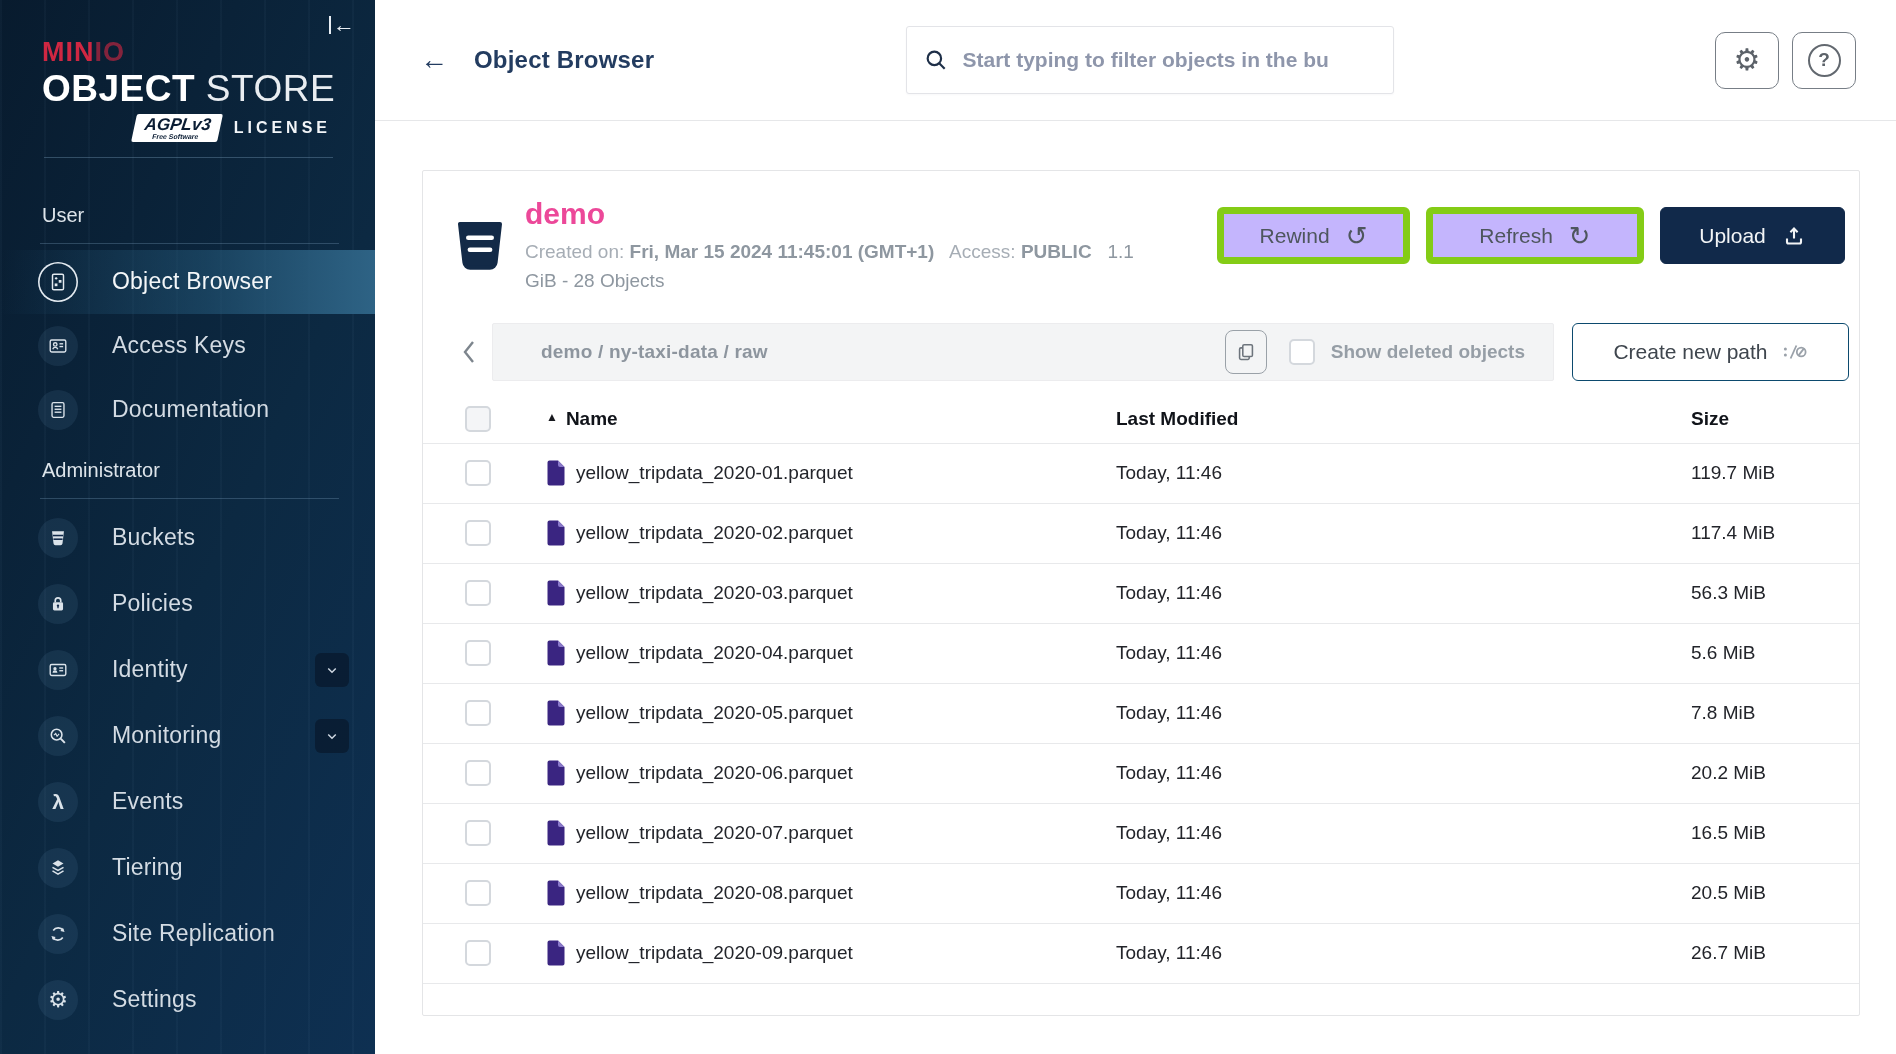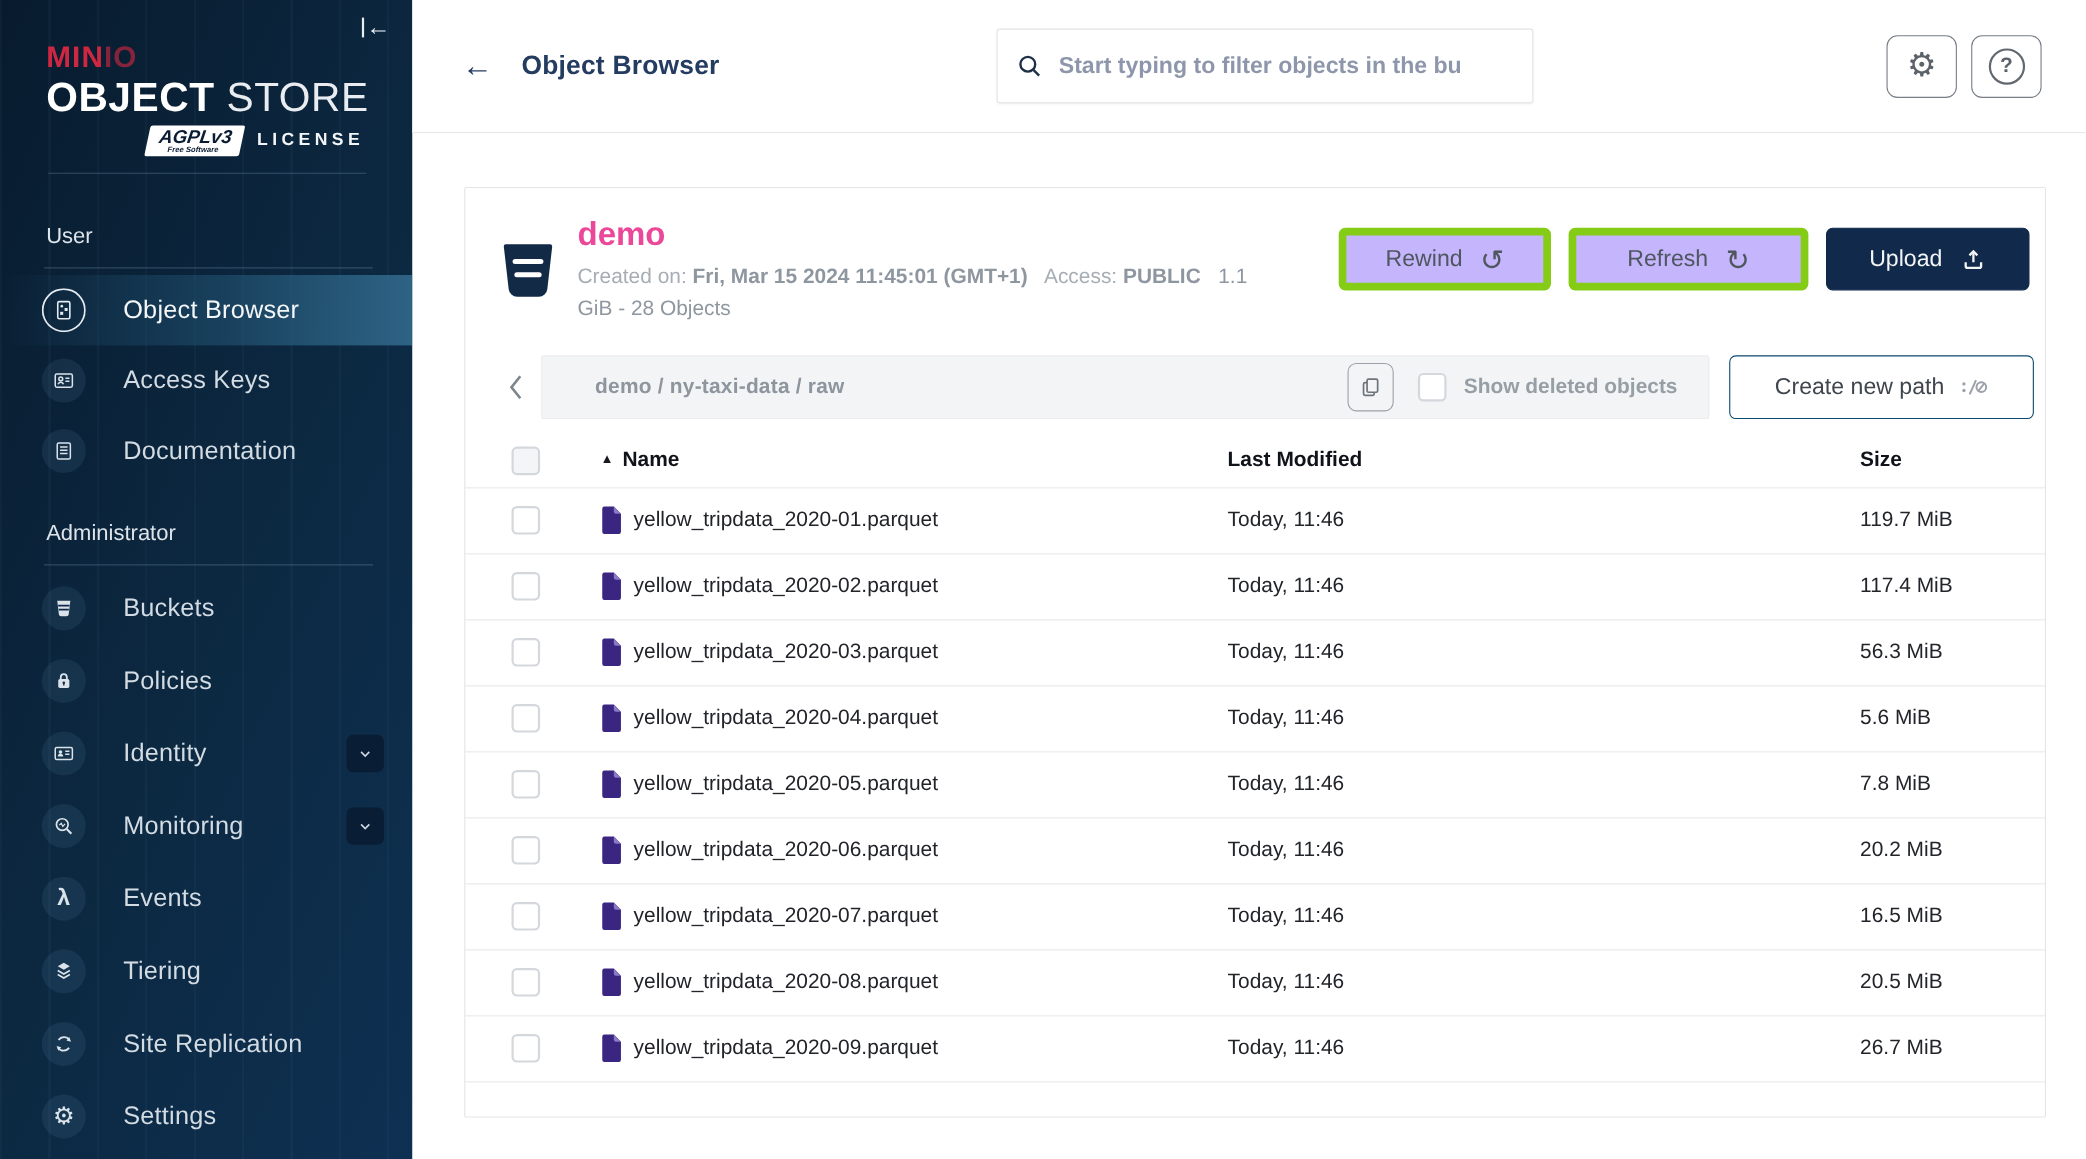--- a/index.html
+++ b/index.html
@@ -32,21 +32,21 @@
   .agpl-badge {
     background:#ffffff; color:#0a1c33; transform:skewX(-12deg);
     padding:2px 10px 1px 10px; border-radius:2px; text-align:center;
   }
   .agpl-badge .agpl-main { font-style:italic; font-weight:800; font-size:17px; line-height:1; display:block; transform:skewX(4deg); }
   .agpl-badge .agpl-sub { font-size:7px; font-weight:bold; display:block; line-height:1.2; }
   .license-text { color:#f2f5f8; font-size:16px; letter-spacing:4px; font-weight:600; }
 
   .side-divider { border:none; border-top:1px solid rgba(130,165,195,.35); margin:14px 42px 0 44px; }
   .section-label { font-size:20px; color:#dde4ea; padding:0 0 0 42px; margin-top:46px; }
-  .section-label.admin { margin-top:32px; }
+  .section-label.admin { margin-top:17px; }
   .section-divider { border:none; border-top:1px solid rgba(130,165,195,.3); margin:16px 36px 0 40px; }
 
   .nav-list { margin-top:6px; }
   .nav-item {
     display:flex; align-items:center; height:64px; padding-left:38px; cursor:pointer; position:relative;
   }
   .nav-list.admin .nav-item { height:66px; }
   .nav-item.selected {
     background:linear-gradient(90deg, rgba(14,42,68,0) 0%, rgba(36,88,121,.55) 55%, #2e6385 100%);
   }

